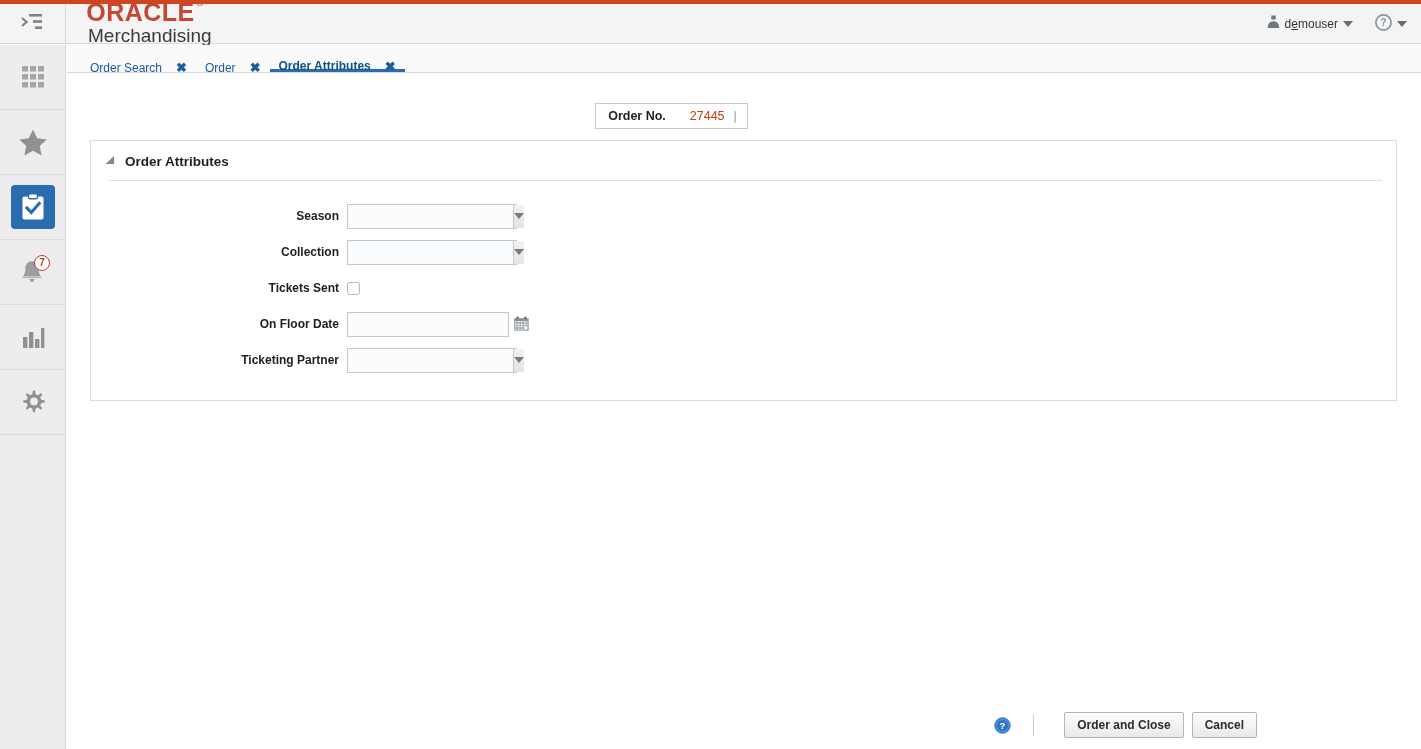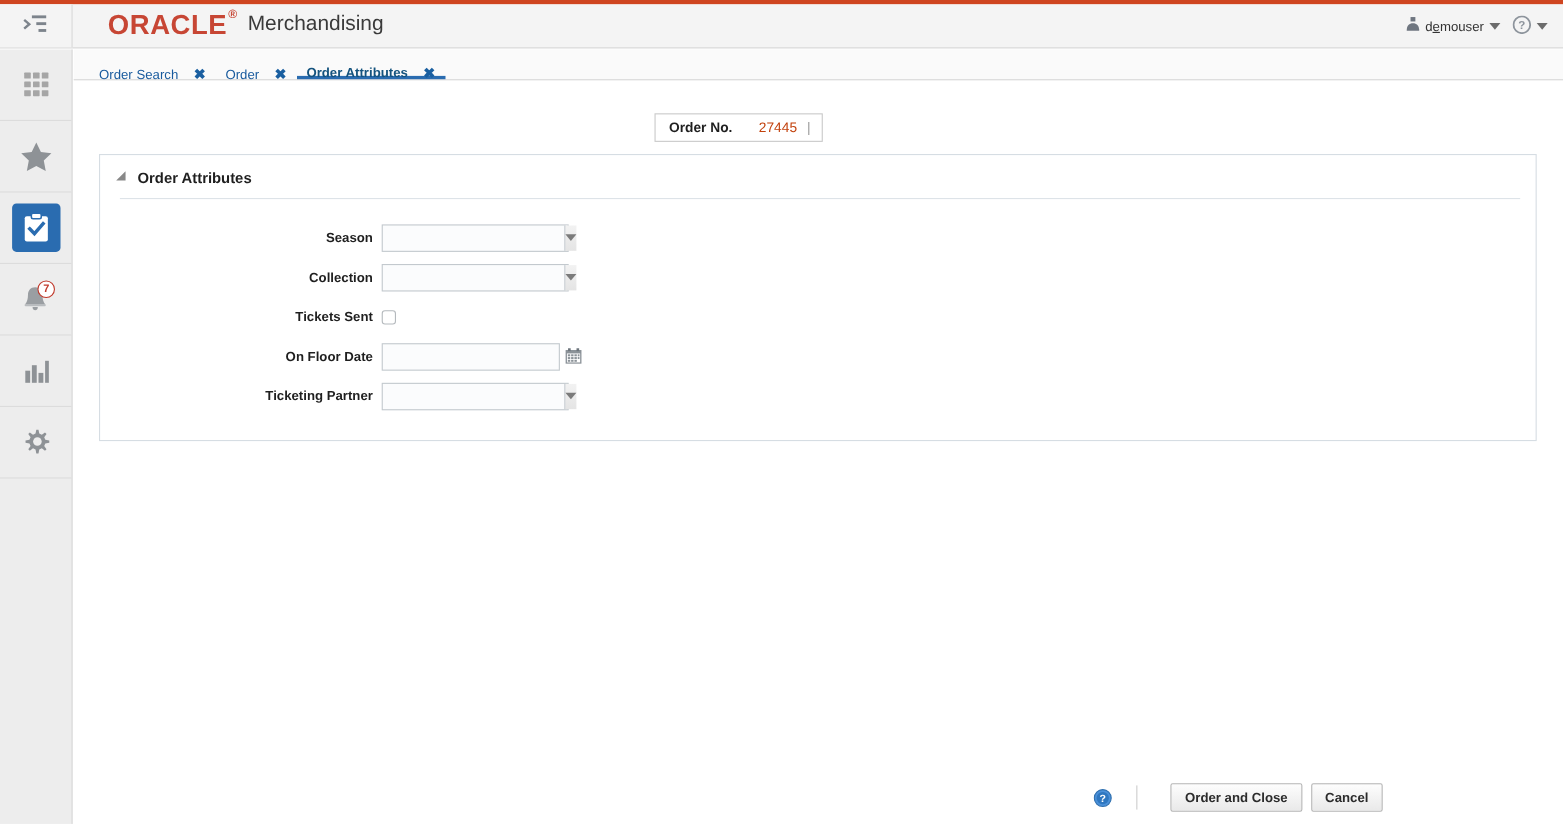--- a/index.html
+++ b/index.html
@@ -37,22 +37,23 @@
     align-items: center;
   }
   .menu-toggle {
     width: 66px; height: 39px;
     display: flex; align-items: center; justify-content: center;
     border-right: 1px solid #d8d8d8;
     cursor: pointer;
     background: #f4f4f4;
   }
   .brand {
-    display: flex; align-items: flex-start;
-    margin-left: 32px;
+    display: flex; align-items: center;
+    margin-left: 12px;
+    flex-direction: column;
   }
   .oracle-logo {
     font-family: "Liberation Sans", sans-serif;
     font-size: 25px;
     font-weight: bold;
     letter-spacing: 0.5px;
     color: #c74634;
     line-height: 1;
     position: relative;
   }
@@ -67,21 +68,21 @@
     font-size: 19px;
     color: #3a3a3a;
     margin-left: 10px;
     font-weight: normal;
   }
   .header-right {
     margin-left: auto;
     display: flex;
     align-items: center;
     padding-right: 14px;
-    gap: 3px;
+    gap: 14px;
   }
   .user-chip {
     display: flex; align-items: center; gap: 5px;
     font-size: 12px; color: #333;
     cursor: pointer;
   }
   .user-chip .uname u { text-decoration: underline; }
   .caret-down {
     width: 0; height: 0;
     border-left: 5px solid transparent;

